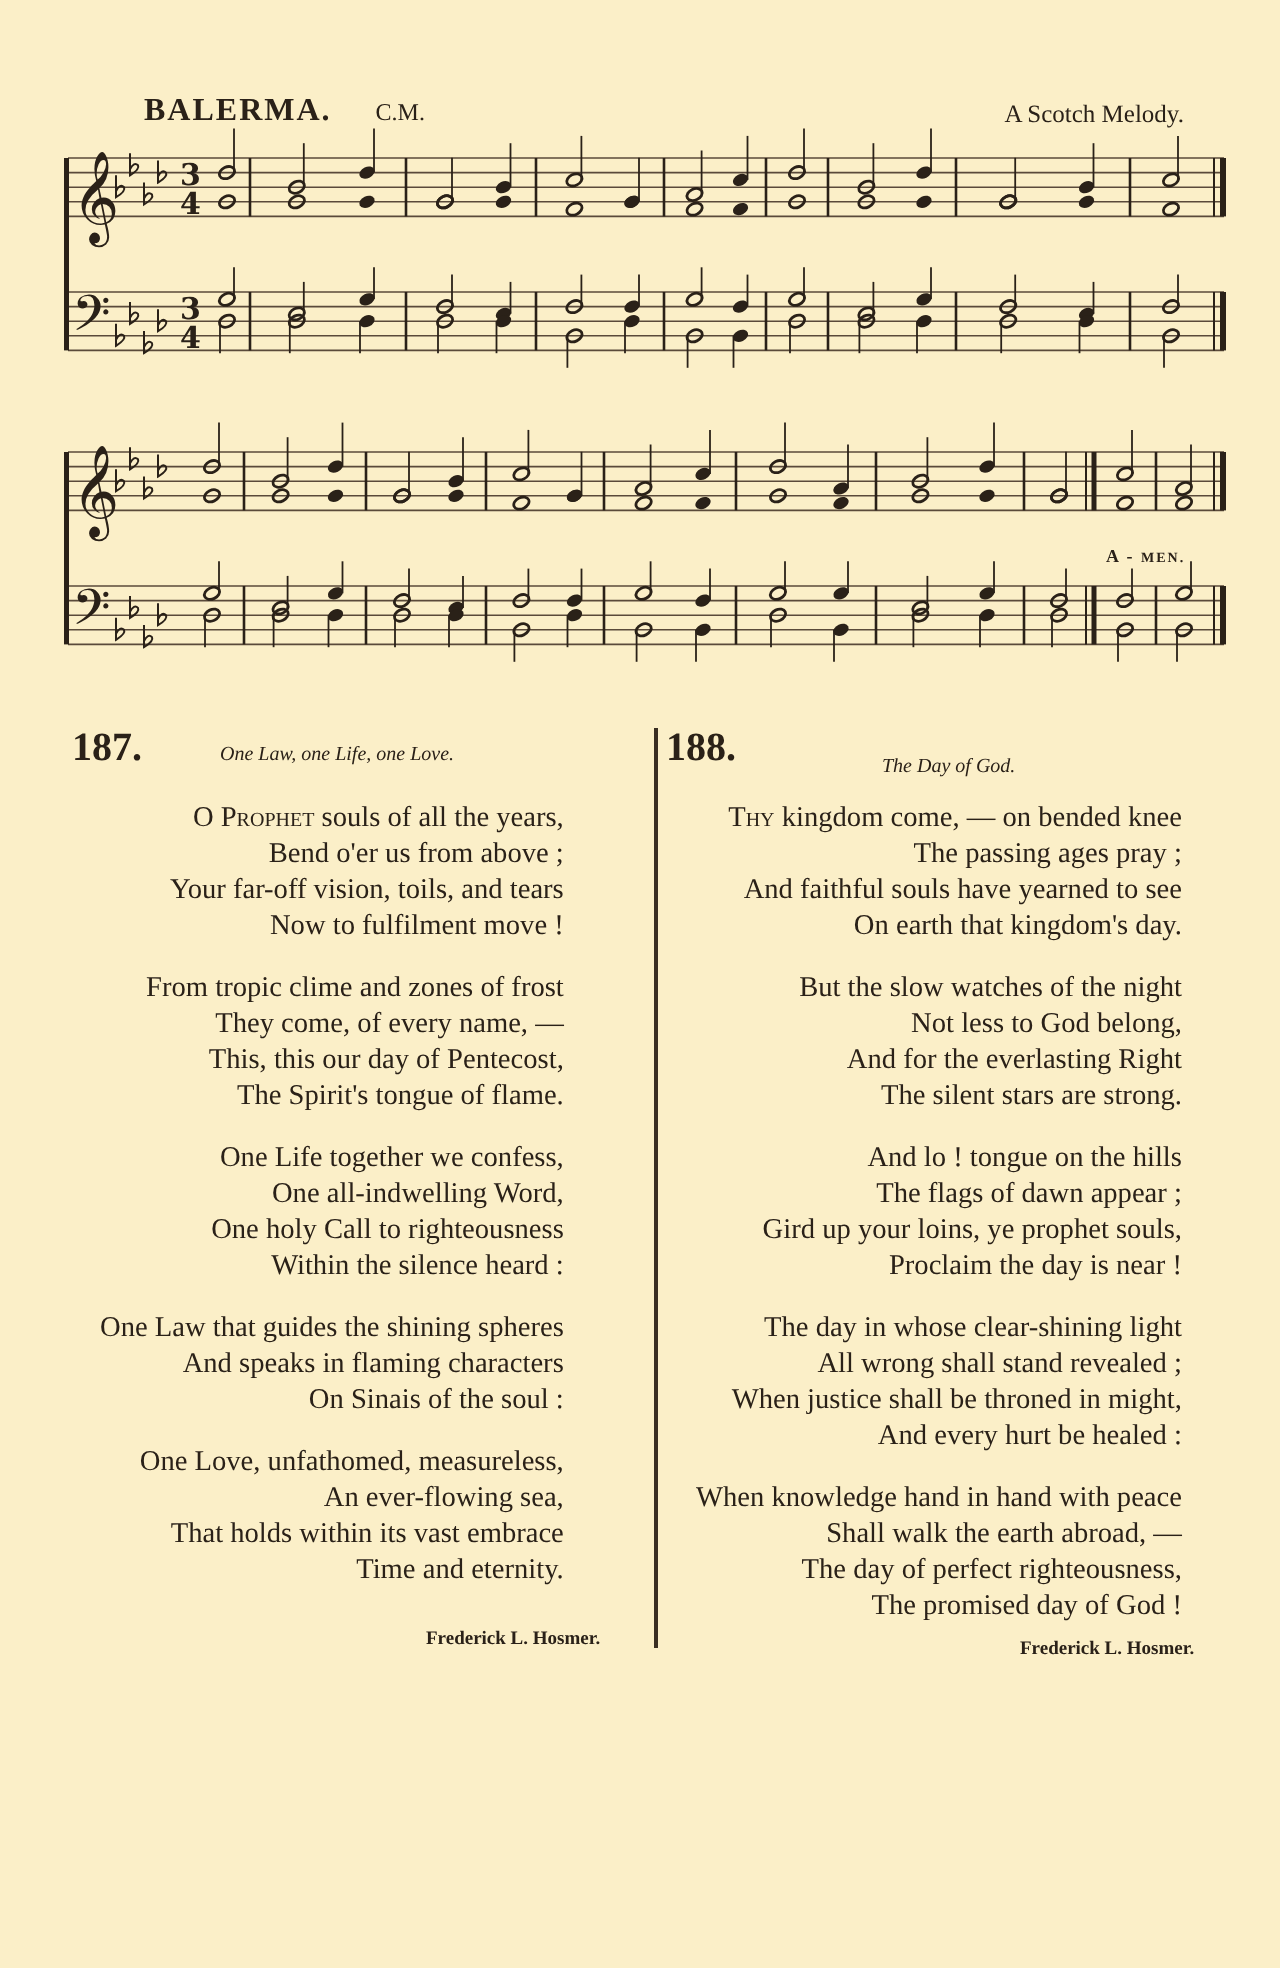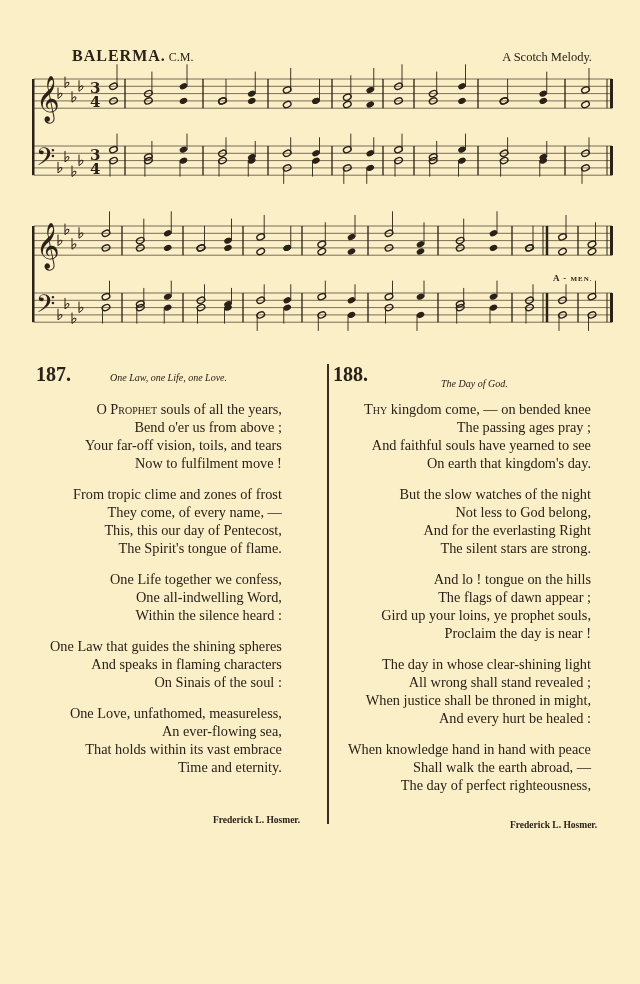--- a/index.html
+++ b/index.html
@@ -8,21 +8,21 @@
     background: #fbefc8;
     position: relative; overflow: hidden;
     font-family: "Liberation Serif", "DejaVu Serif", serif;
     color: #2a2118;
   }
   .abs { position: absolute; }
   .tune-name {
     left: 72px; top: 47px;
     font-size: 16px; font-weight: bold; letter-spacing: 1px;
   }
-  .tune-meter { font-size: 12px; font-weight: normal; margin-left: 3px; letter-spacing: 0; }
+  .tune-meter { font-size: 12px; font-weight: normal; margin-left: 22px; letter-spacing: 0; }
   .tune-source { right: 48px; top: 50px; font-size: 12.5px; }
   svg.music { position: absolute; left: 0; top: 0; }
   .amen { left: 553px; top: 273px; font-size: 9px; letter-spacing: 1px; font-weight: bold; }
   .amen small { font-size: 7px; }
 
   .col-divider { left: 327px; top: 364px; width: 2px; height: 460px; background: #3a2e22; }
 
   .hymn-no { font-size: 20px; font-weight: bold; line-height: 1; }
   .hymn-title { font-size: 10px; font-style: italic; }
   #no187 { left: 36px; top: 364px; }
@@ -372,20 +372,21 @@
     </div>
     <div class="verse">
       <div class="line">From tropic clime and zones of frost</div>
       <div class="line indent">They come, of every name, —</div>
       <div class="line">This, this our day of Pentecost,</div>
       <div class="line indent">The Spirit's tongue of flame.</div>
     </div>
     <div class="verse">
       <div class="line">One Life together we confess,</div>
       <div class="line indent">One all-indwelling Word,</div>
+      <div class="line">One holy Call to righteousness</div>
       <div class="line indent">Within the silence heard :</div>
     </div>
     <div class="verse">
       <div class="line">One Law that guides the shining spheres</div>
       <div class="line">And speaks in flaming characters</div>
       <div class="line indent">On Sinais of the soul :</div>
     </div>
     <div class="verse">
       <div class="line">One Love, unfathomed, measureless,</div>
       <div class="line indent">An ever-flowing sea,</div>
@@ -419,15 +420,16 @@
     <div class="verse">
       <div class="line">The day in whose clear-shining light</div>
       <div class="line indent">All wrong shall stand revealed ;</div>
       <div class="line">When justice shall be throned in might,</div>
       <div class="line indent">And every hurt be healed :</div>
     </div>
     <div class="verse">
       <div class="line">When knowledge hand in hand with peace</div>
       <div class="line indent">Shall walk the earth abroad, —</div>
       <div class="line">The day of perfect righteousness,</div>
+      <div class="line indent">The promised day of God !</div>
     </div>
   </div>
 <div class="abs author" id="a188">Frederick L. Hosmer.</div>
 
 </body></html>

